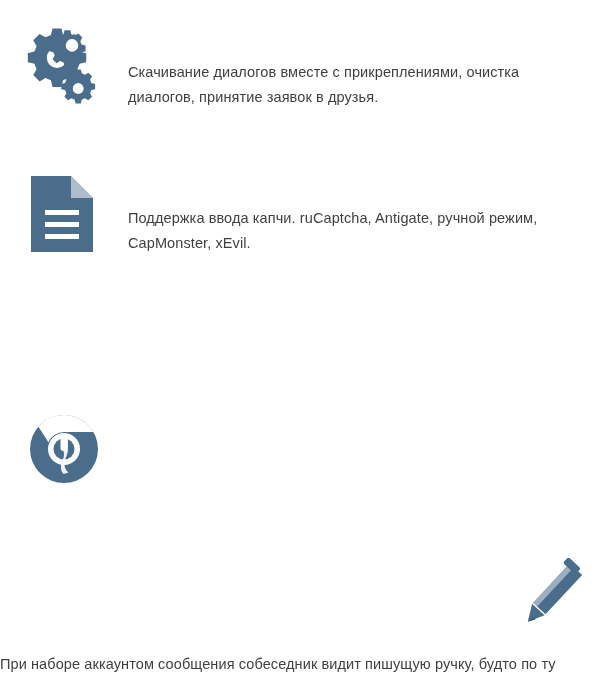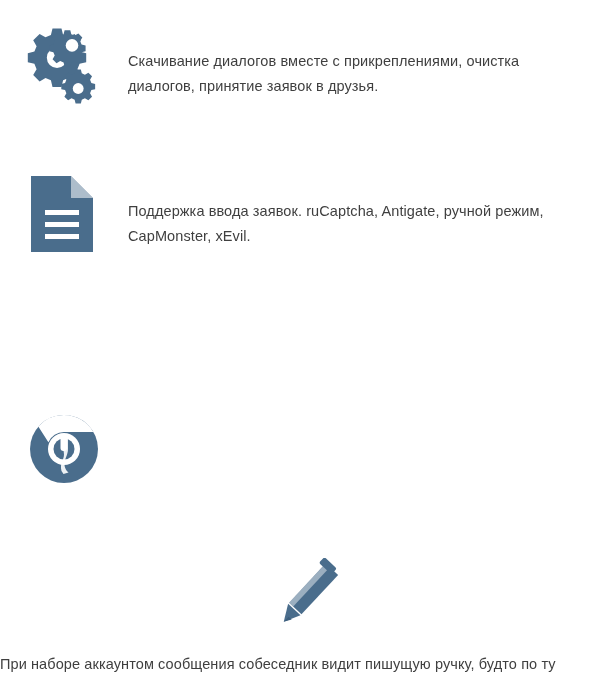--- a/index.html
+++ b/index.html
@@ -15,21 +15,21 @@
     overflow: hidden;
   }
   .feature-list {
     position: relative;
     width: 616px;
     height: 682px;
   }
   .feature-row {
     position: absolute;
     display: flex;
-    align-items: center;
+    align-items: flex-end;
     left: 0;
     width: 616px;
   }
   .icon-cell {
     width: 128px;
     min-width: 128px;
     display: flex;
     justify-content: center;
     align-items: flex-start;
   }
@@ -88,21 +88,21 @@
       <span>
         <svg class="icon-svg" width="74" height="84" viewBox="0 0 74 84" xmlns="http://www.w3.org/2000/svg">
           <path d="M4 4h40l22 22v54H4z" fill="#4a6d8c"></path>
           <path d="M44 4l22 22H44z" fill="#ffffff" opacity="0.55"></path>
           <rect x="18" y="38" width="34" height="5" fill="#ffffff"></rect>
           <rect x="18" y="50" width="34" height="5" fill="#ffffff"></rect>
           <rect x="18" y="62" width="34" height="5" fill="#ffffff"></rect>
         </svg>
       </span>
     </div>
-    <div class="text-cell">Поддержка ввода заявок. ruCaptcha, Antigate, ручной режим, CapMonster, xEvil.</div>
+    <div class="text-cell">Поддержка ввода капчи. ruCaptcha, Antigate, ручной режим, CapMonster, xEvil.</div>
   </div>
 
   <div class="feature-row row-2">
     <div class="icon-cell">
       <span>
         <svg class="icon-svg" width="74" height="74" viewBox="0 0 74 74" xmlns="http://www.w3.org/2000/svg">
           <circle cx="37" cy="37" r="34" fill="#4a6d8c"></circle>
           <path d="M37 3a34 34 0 0 1 29.4 17H37a17 17 0 0 0-15.6 10.2L11.3 14.4A34 34 0 0 1 37 3z" fill="#ffffff"></path>
           <path d="M48.5 25.5h14.8a34 34 0 0 1-29 45L44.6 48A17 17 0 0 0 48.5 25.5z" fill="#ffffff" opacity="0.0"></path>
           <circle cx="37" cy="37" r="16" fill="#ffffff"></circle>

